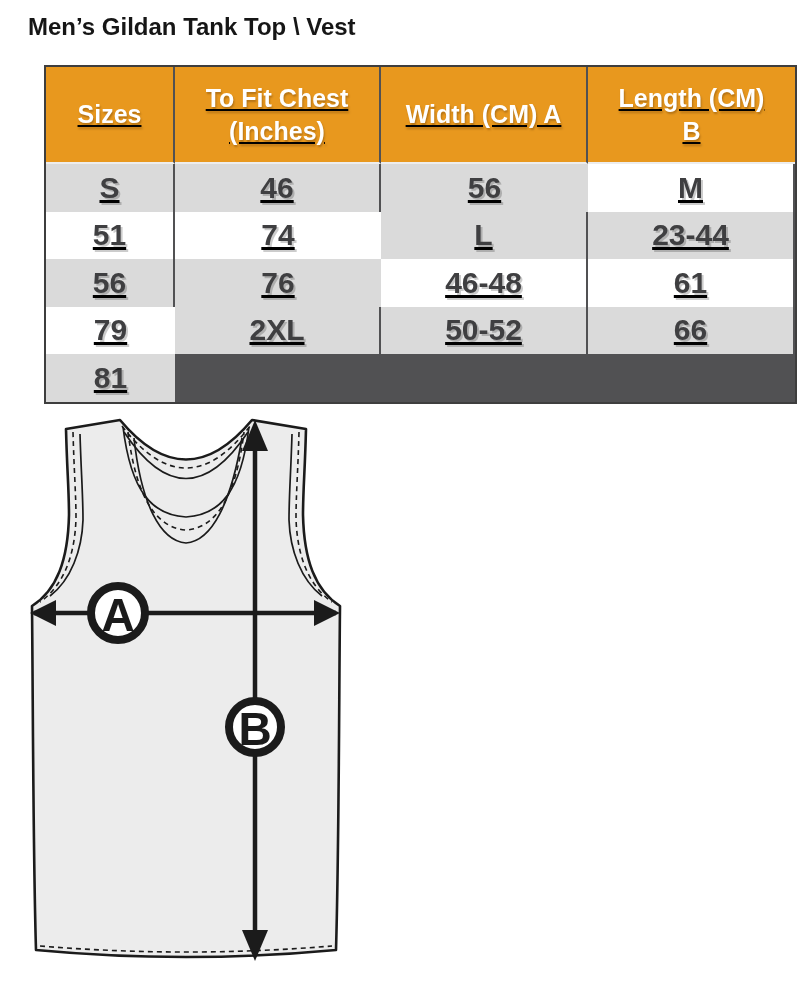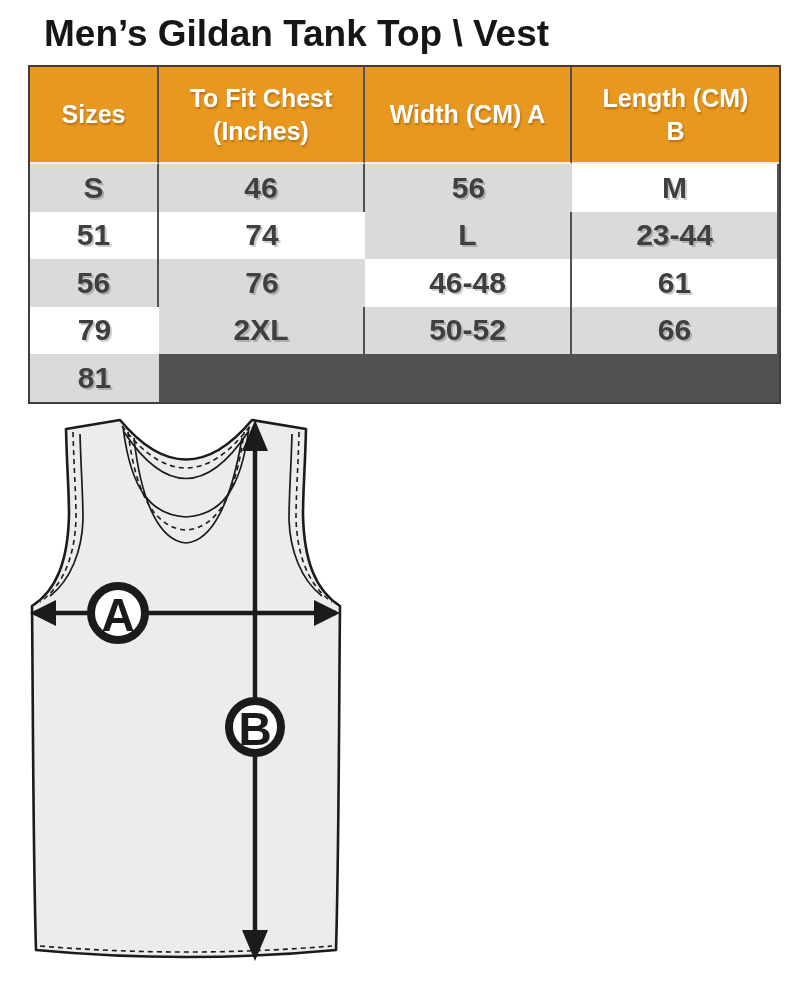--- a/index.html
+++ b/index.html
@@ -6,37 +6,38 @@
   .page {
     position: relative;
     width: 800px;
     height: 985px;
     background: #ffffff;
     font-family: "Liberation Sans", sans-serif;
     overflow: hidden;
   }
   .title {
     position: absolute;
-    left: 44px;
+    left: 28px;
     top: 13px;
-    font-size: 37px;
+    font-size: 24px;
     font-weight: bold;
     color: var(--title_text);
     letter-spacing: 0px;
     white-space: nowrap;
   }
   .size-table {
     position: absolute;
-    left: 28px;
+    left: 44px;
     top: 65px;
     display: grid;
     grid-template-columns: 129px 206px 207px 207px;
     grid-template-rows: 97px repeat(5, 47.5px);
     border: 2px solid var(--table_border);
     background: var(--grid_line);
+    text-decoration: underline;
   }
   .cell {
     display: flex;
     align-items: center;
     justify-content: center;
     text-align: center;
     border-right: 2px solid var(--grid_line);
     box-sizing: border-box;
   }
   .cell.last { border-right: none; }

